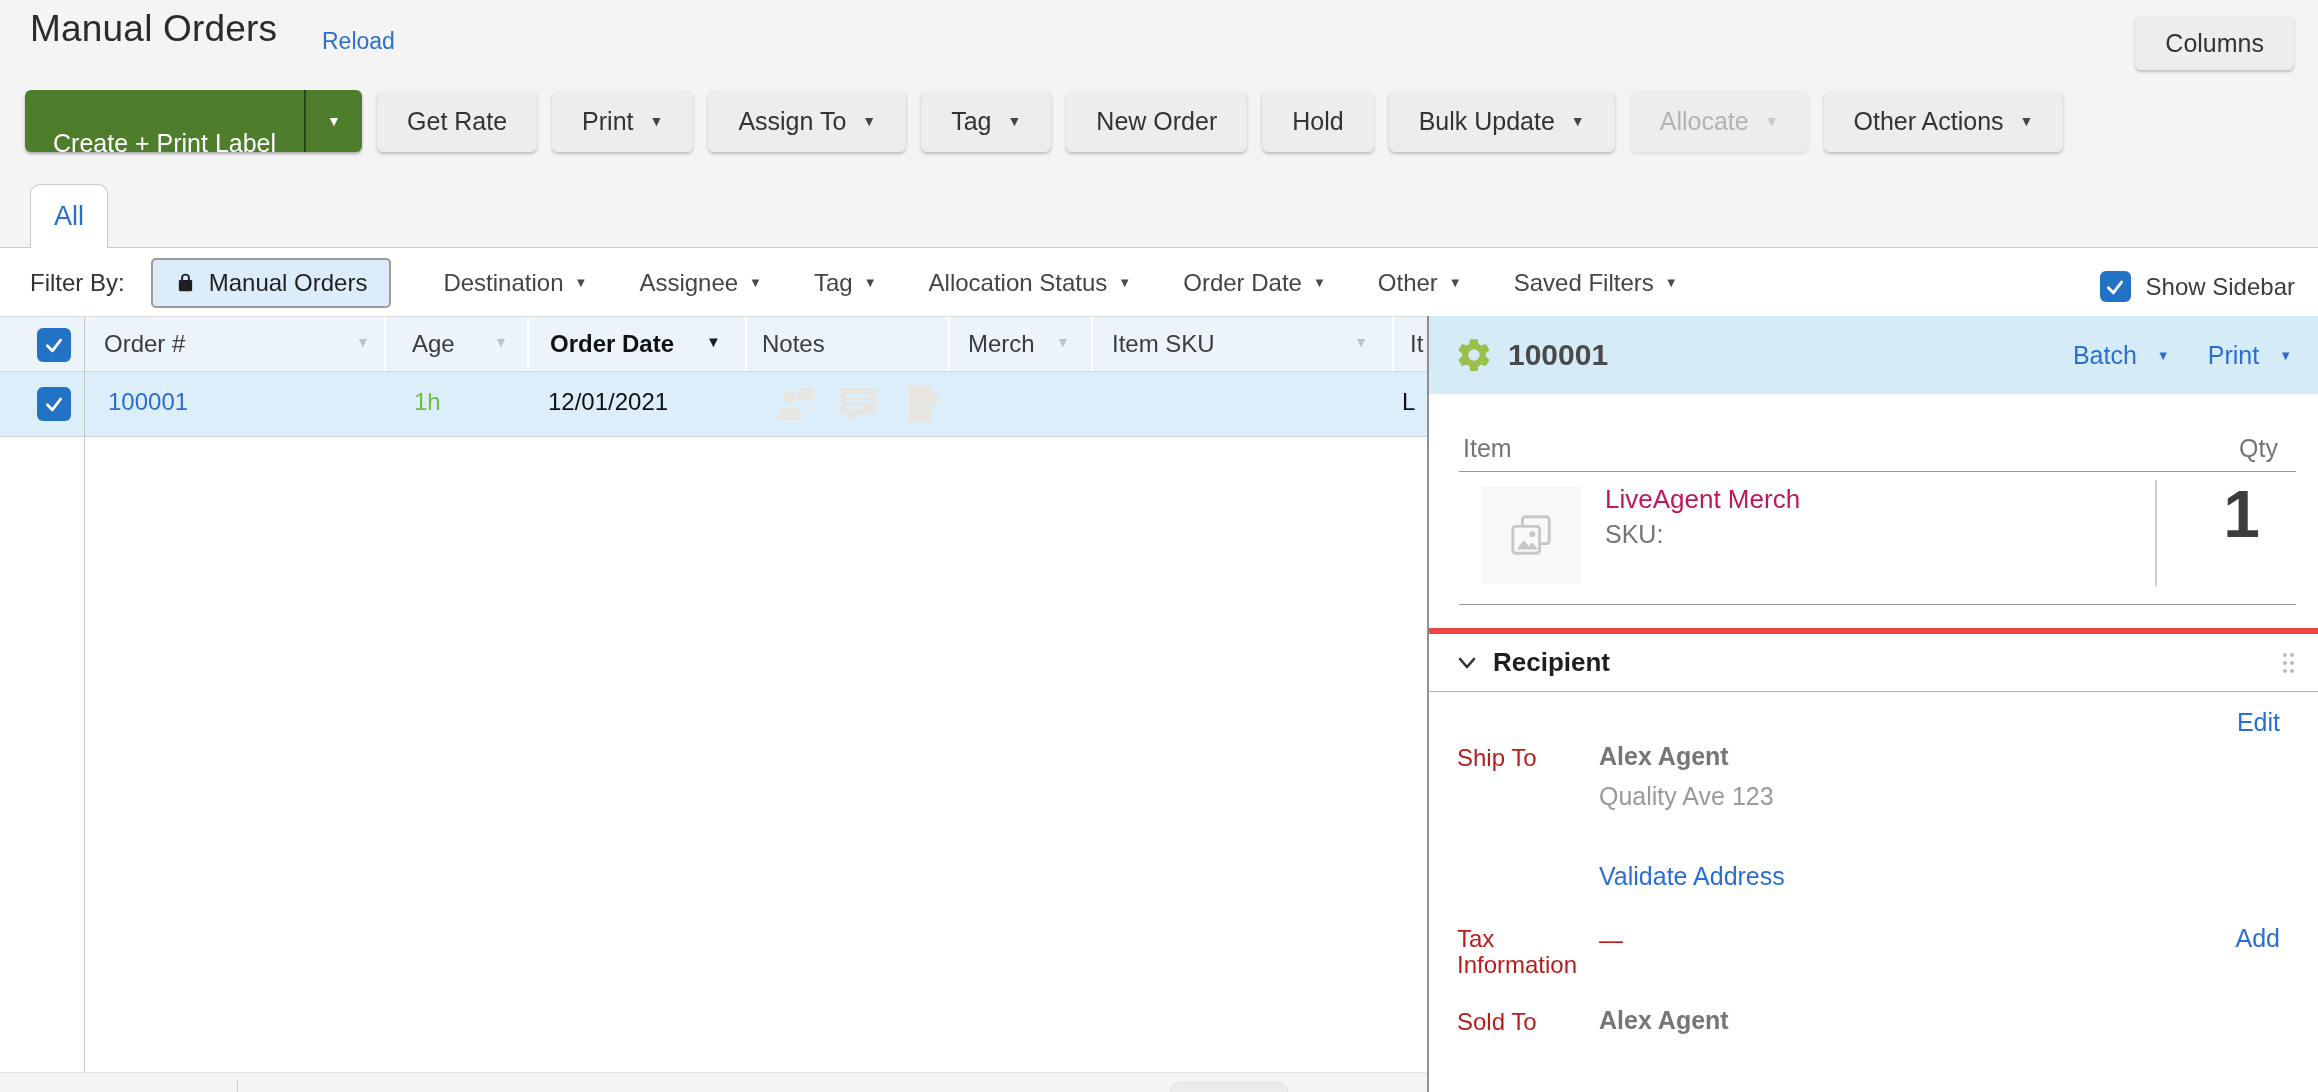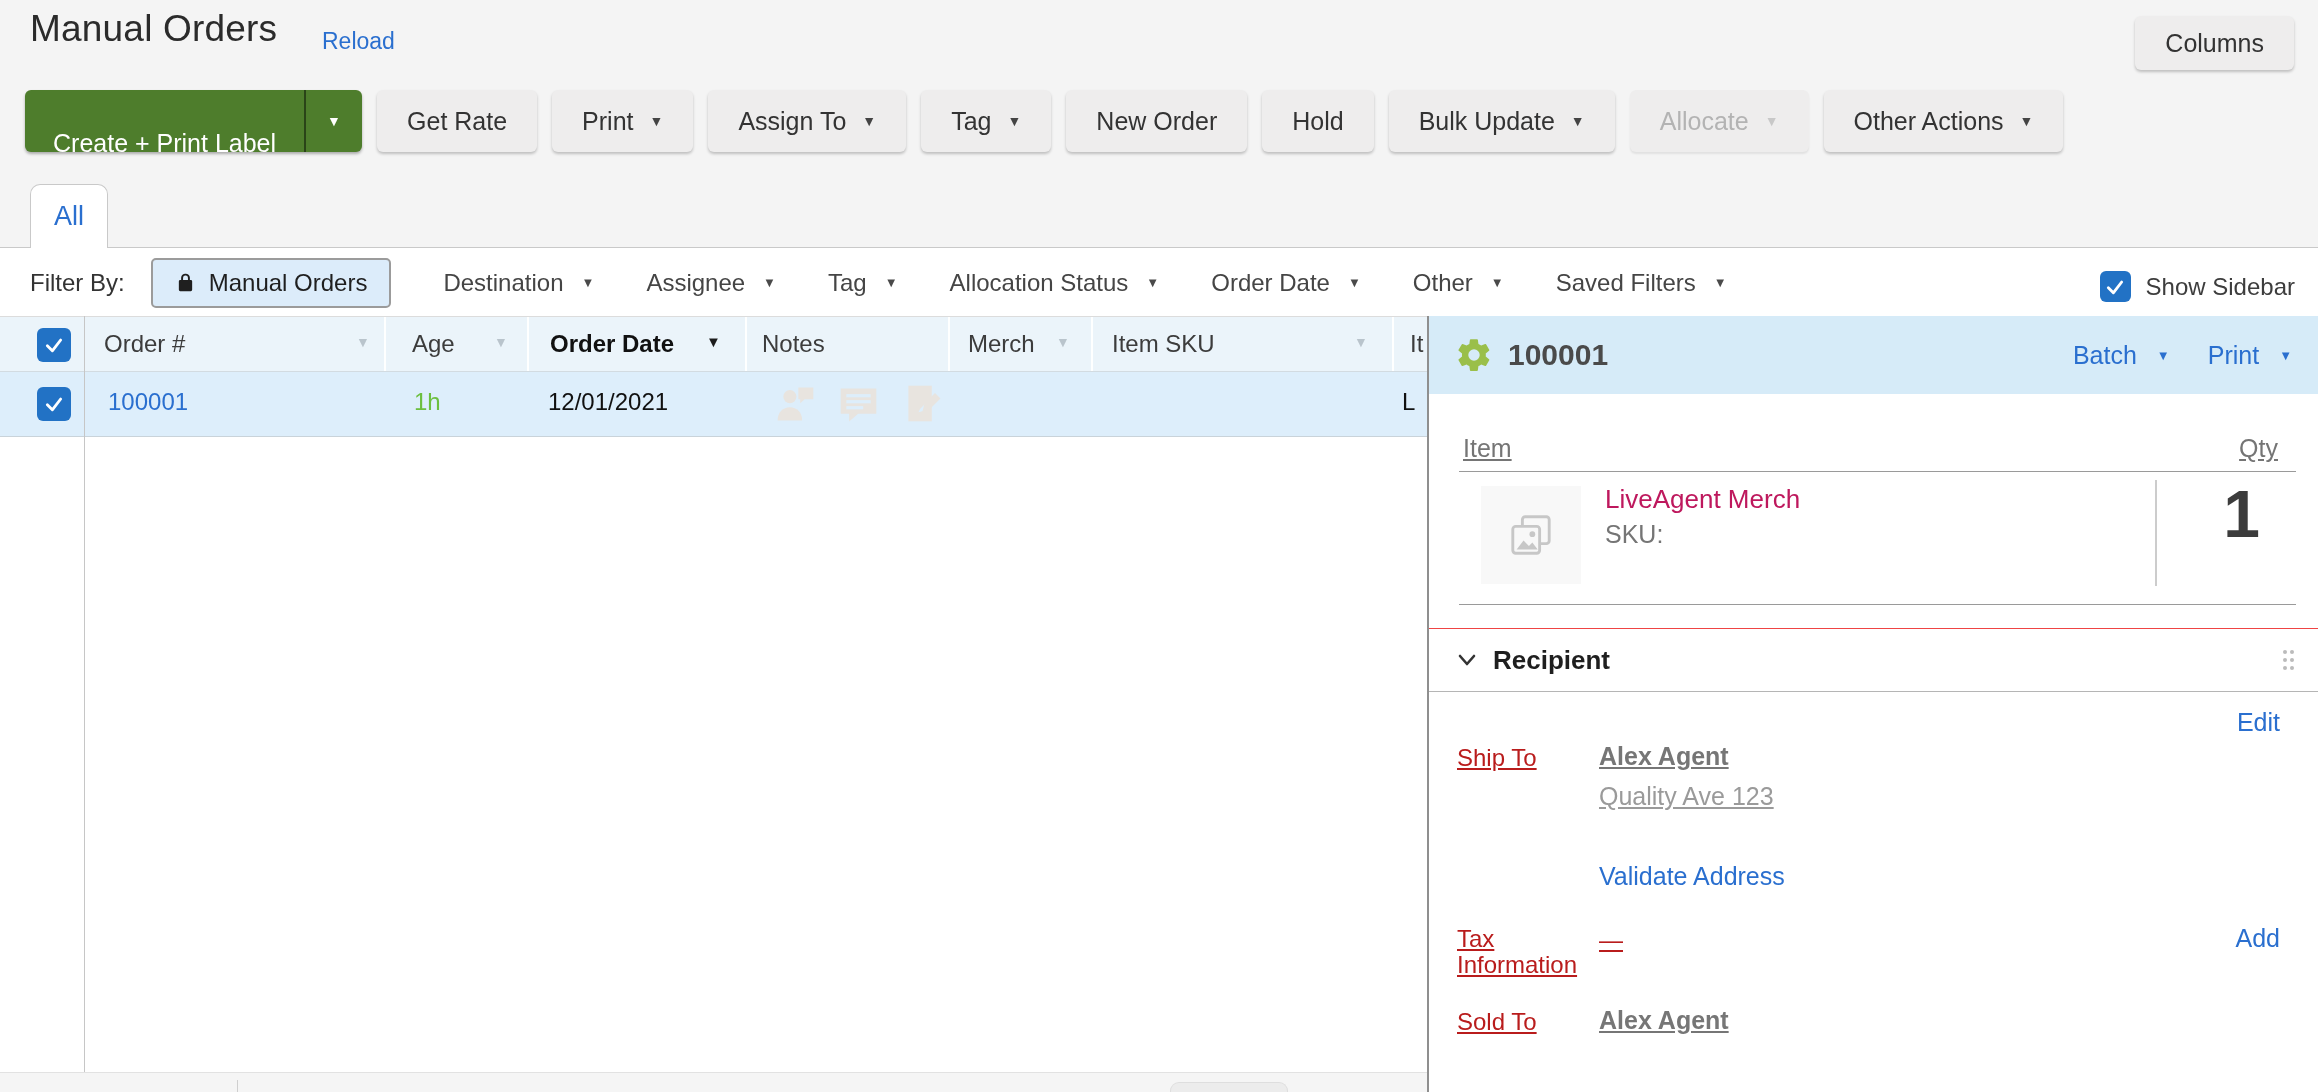--- a/index.html
+++ b/index.html
@@ -30,21 +30,21 @@
   
   .tab-all {
     position:absolute; left:30px; bottom:-1px; width:78px; height:64px; background:#fff;
     border:1px solid #c9c9c9; border-bottom:none; border-radius:10px 10px 0 0; z-index:3;
     display:flex; align-items:center; justify-content:center; font-size:27px; color:#2a6fcf; cursor:pointer;
   }
   
   .filterbar { position:absolute; left:0; top:249px; width:2318px; height:67px; background:#fff; display:flex; align-items:center; padding-left:30px; font-size:24px; }
   .filter-label { color:#333; margin-right:26px; }
   .chip { display:inline-flex; align-items:center; gap:13px; height:50px; padding:0 22px; background:#dcecfa; border:2px solid #9b9b9b; border-radius:5px; color:#1f1f1f; cursor:pointer; }
-  .fdrop { display:inline-flex; align-items:center; gap:18px; color:#454545; margin-left:52px; cursor:pointer; white-space:nowrap; }
+  .fdrop { display:inline-flex; align-items:center; gap:11px; color:#454545; margin-left:52px; cursor:pointer; white-space:nowrap; }
   .fdrop .caret { font-size:13px; color:#4a4a4a; }
   .show-sidebar { position:absolute; right:23px; top:0; height:75px; display:flex; align-items:center; gap:15px; color:#3d3d3d; }
   .checkbox { width:32px; height:32px; background:#2272c5; border-radius:6px; display:flex; align-items:center; justify-content:center; cursor:pointer; flex:0 0 auto; }
   .checkbox svg { width:20px; height:20px; }
   
   .grid-header { position:absolute; left:0; top:316px; width:1427px; height:56px; background:#ebf4fa; border-top:1px solid #dcdcdc; border-bottom:1px solid #d2dbe1; overflow:hidden; }
   .grid-header .hcell { position:absolute; top:13px; font-size:24px; color:#3c3c3c; white-space:nowrap; }
   .sortarrow { position:absolute; top:17px; font-size:14px; color:#b9c4cc; }
   .sortarrow.active { color:#1c1c1c; font-size:15px; top:16px; }
   .colsep { position:absolute; top:0; width:2px; height:56px; background:rgba(255,255,255,.95); }
@@ -63,29 +63,29 @@
   .gfooter .vline { position:absolute; left:237px; top:7px; width:1px; height:13px; background:#cfcfcf; }
   .gfooter .stub { position:absolute; left:1170px; top:9px; width:118px; height:11px; background:#ececec; border:1px solid #dedede; border-bottom:none; border-radius:9px 9px 0 0; cursor:pointer; }
   
   .sidebar { position:absolute; left:1427px; top:316px; width:891px; height:776px; background:#fff; border-left:2px solid #8f8f8f; }
   .shead { position:absolute; left:0; top:0; width:100%; height:78px; background:#d6ebf8; display:flex; align-items:center; padding:0 26px; }
   .shead .gear { width:38px; height:38px; flex:0 0 auto; }
   .shead .onum { font-size:30px; font-weight:700; color:#4a4a4a; margin-left:15px; }
   .shead .links { margin-left:auto; display:flex; gap:38px; }
   .slink { display:inline-flex; align-items:center; gap:20px; color:#2a6fcf; font-size:25px; cursor:pointer; }
   .slink .caret { color:#2a6fcf; font-size:13px; }
-  .s-abs { position:absolute;text-decoration:underline; }
+  .s-abs { position:absolute; }
   .items-hdr { font-size:25px; color:#757575; }
   .rule { position:absolute; left:30px; right:22px; height:1px; background:#9a9a9a; }
   .thumb { position:absolute; left:52px; top:170px; width:100px; height:98px; background:#f8f8f8; display:flex; align-items:center; justify-content:center; }
   .item-name { position:absolute; left:176px; top:168px; font-size:26px; font-weight:400; color:#be185d; }
   .item-sku { position:absolute; left:176px; top:204px; font-size:25px; color:#757575; }
   .qty-div { position:absolute; left:726px; top:164px; width:2px; height:106px; background:#ccc; }
   .qty-val { position:absolute; right:58px; top:160px; font-size:66px; font-weight:700; color:#3c3c3c; }
-  .rec-band { position:absolute; left:0; top:312px; width:100%; height:64px; border-top:1px solid #ef4444; border-bottom:1px solid #b5b5b5; display:flex; align-items:center; padding:0 22px 0 28px; }
+  .rec-band { position:absolute; left:0; top:312px; width:100%; height:64px; border-top:6px solid #ef4444; border-bottom:1px solid #b5b5b5; display:flex; align-items:center; padding:0 22px 0 28px; }
   .rec-title { font-size:26px; font-weight:700; color:#1f1f1f; margin-left:16px; }
   .drag { margin-left:auto; cursor:grab; }
   .bluelink { color:#2a6fcf; font-size:25px; cursor:pointer; text-decoration:none; }
   .addr-name { font-size:25px; font-weight:700; color:#767676; }
   .addr-line { font-size:25px; color:#9a9a9a; }
   .lbl { font-size:24px; color:#b91c1c; }
 </style>
 </head>
 <body>
 

